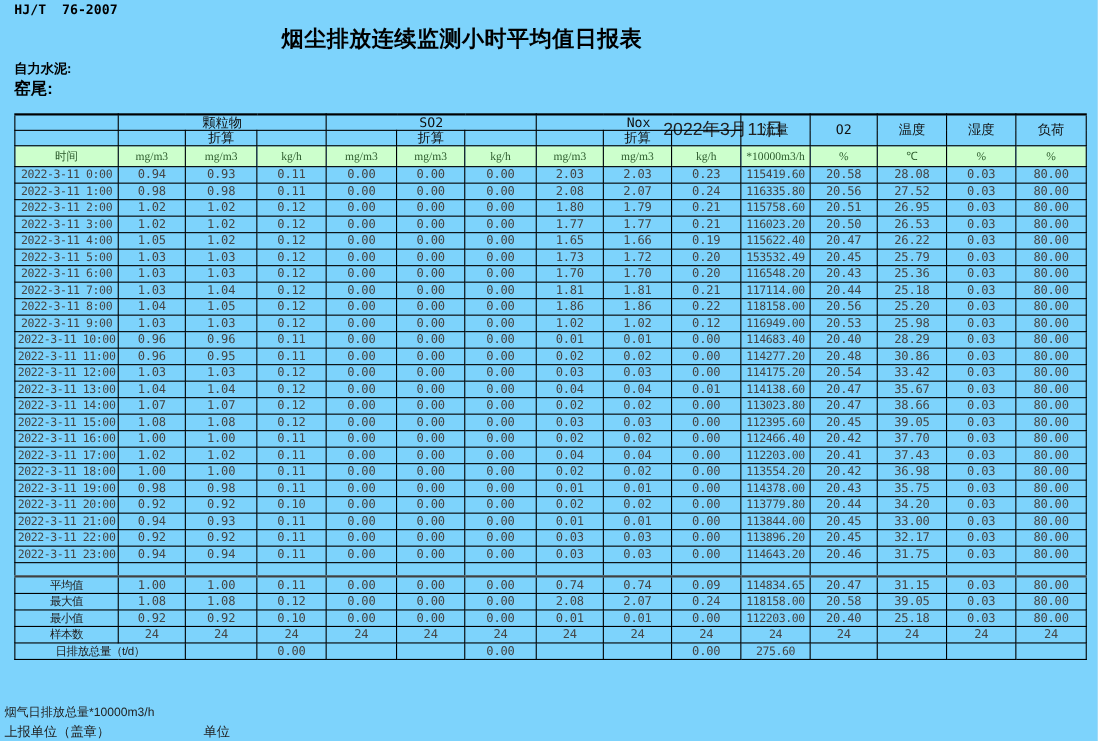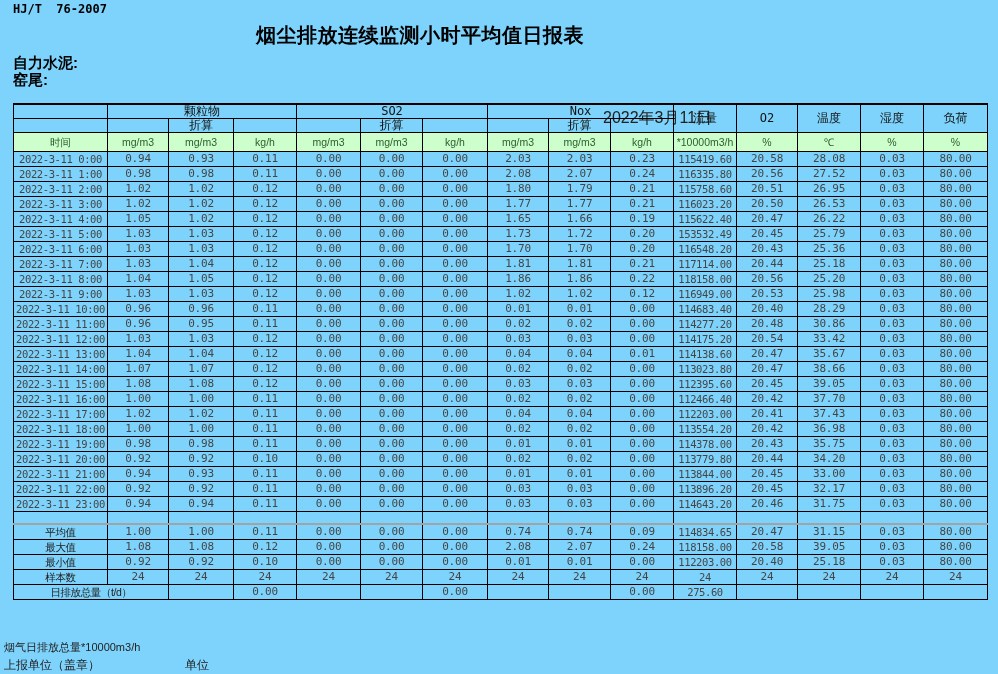--- a/index.html
+++ b/index.html
@@ -17,21 +17,21 @@
     font-size: 12px; font-weight: bold; color: #000;
     white-space: pre;
   }
   .title {
     position: absolute; left: 256px; top: 22px;
     font-size: 20px; font-weight: bold; color: #000;
     letter-spacing: 0.5px;
   }
   .company {
     position: absolute; left: 13px; top: 54px;
-    font-size: 15px; font-weight: bold; color: #000;
+    font-size: 12px; font-weight: bold; color: #000;
   }
   .station {
     position: absolute; left: 13px; top: 71px;
     font-size: 15px; font-weight: bold; color: #000;
   }
   .rdate {
     position: absolute; left: 603px; top: 71px;
     font-size: 16px; color: #222; margin-top: 37px;
   }
   table.report {
@@ -55,34 +55,34 @@
     font-size: 12px;
     color: #111;
     font-family: "DejaVu Sans Mono", monospace;
   }
   tr.h1 td, tr.h1 th, tr.h2 td, tr.h2 th { height: 13px; line-height: 13px; }
   tr.green td {
     height: 19px; line-height: 17px;
     background: #ccffcc;
     color: #2d5c2d;
     font-size: 10.5px;
-    font-family: Liberation Sans, sans-serif;
+    font-family: Liberation Serif, serif;
   }
   tbody td {
     height: 15px; line-height: 14px;
     font-size: 11px;
     color: #454545;
     font-family: "DejaVu Sans Mono", monospace;
     letter-spacing: -0.2px;
   }
   tbody td[data-col="0"] { font-size: 10.5px; letter-spacing: -0.4px; }
   tbody td[data-col="10"] { font-size: 10.5px; letter-spacing: -0.4px; }
   td[data-col="11"] { vertical-align: bottom; padding-bottom: 1px; }
   tr.blank td { height: 12px; }
-  tbody.summary tr:first-child td { border-top: 2px solid #a3a3a3; margin-top: 44px; }
+  tbody.summary tr:first-child td { border-top: 2px solid #404040; margin-top: 44px; }
   td.rowlabel { font-family: "Liberation Sans", sans-serif; font-size: 11.5px; color: #222; letter-spacing: 0; }
   td.total-label { text-align: left; padding-left: 3px; }
   .foot-note {
     position: absolute; left: 4px; top: 640px;
     font-size: 11px; color: #222;
     font-family: Liberation Sans, sans-serif;
   }
   .foot-report {
     position: absolute; left: 4px; top: 657px;
     font-size: 12px; color: #222;

